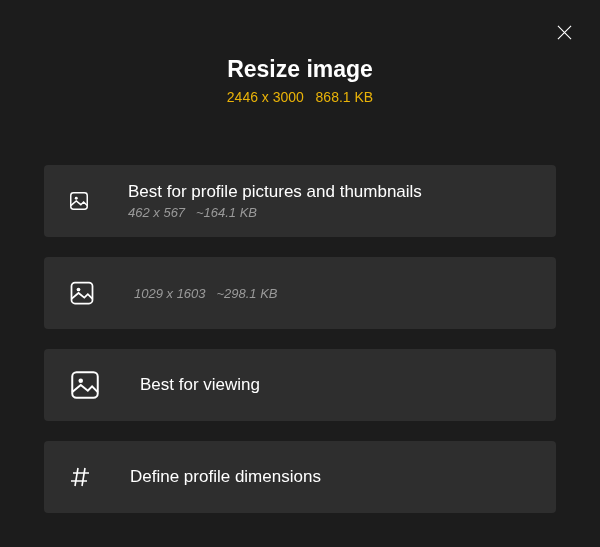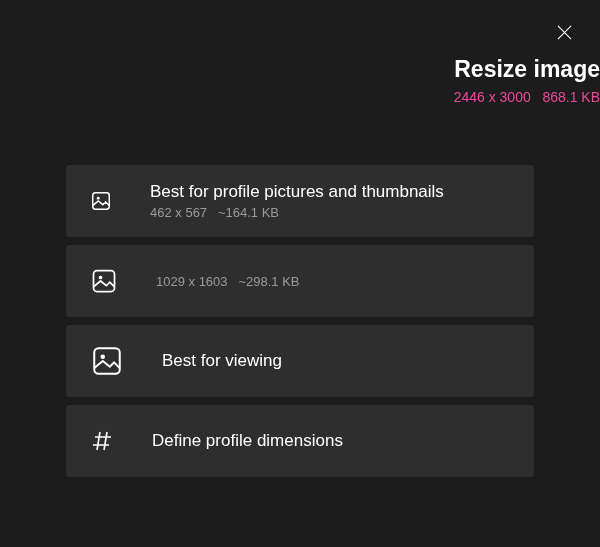--- a/index.html
+++ b/index.html
@@ -29,39 +29,39 @@
       background: transparent;
       border: none;
     }
     .close-btn svg {
       width: 15px;
       height: 15px;
       stroke: #ffffff;
       stroke-width: 1.2;
     }
     .header {
-      text-align: right;
+      text-align: center;
       padding-top: 56px;
     }
     .title {
       font-size: 23px;
       font-weight: 600;
       color: #ffffff;
     }
     .subtitle {
       margin-top: 6px;
       font-size: 14px;
-      color: #ec4899;
+      color: #eab308;
     }
     .options {
       margin-top: 60px;
-      padding: 0 66px;
+      padding: 0 44px;
       display: flex;
       flex-direction: column;
-      gap: 8px;
+      gap: 20px;
     }
     .option {
       background: #2e2e2e;
       border: none;
       border-radius: 4px;
       padding: 16px 24px;
       display: flex;
       align-items: center;
       gap: 38px;
       cursor: pointer;
@@ -80,20 +80,21 @@
       gap: 3px;
     }
     .option-title {
       font-size: 17px;
       font-weight: 400;
       color: #ffffff;
     }
     .option-sub {
       font-size: 13px;
       color: #9a9a9a;
+      font-style: italic;
     }
     .icon-small svg { width: 22px; height: 22px; }
     .icon-med svg { width: 28px; height: 28px; }
     .icon-large svg { width: 34px; height: 34px; }
     .icon-hash svg { width: 24px; height: 24px; }
   </style>
 </head>
 <body>
 
 <button class="close-btn">

